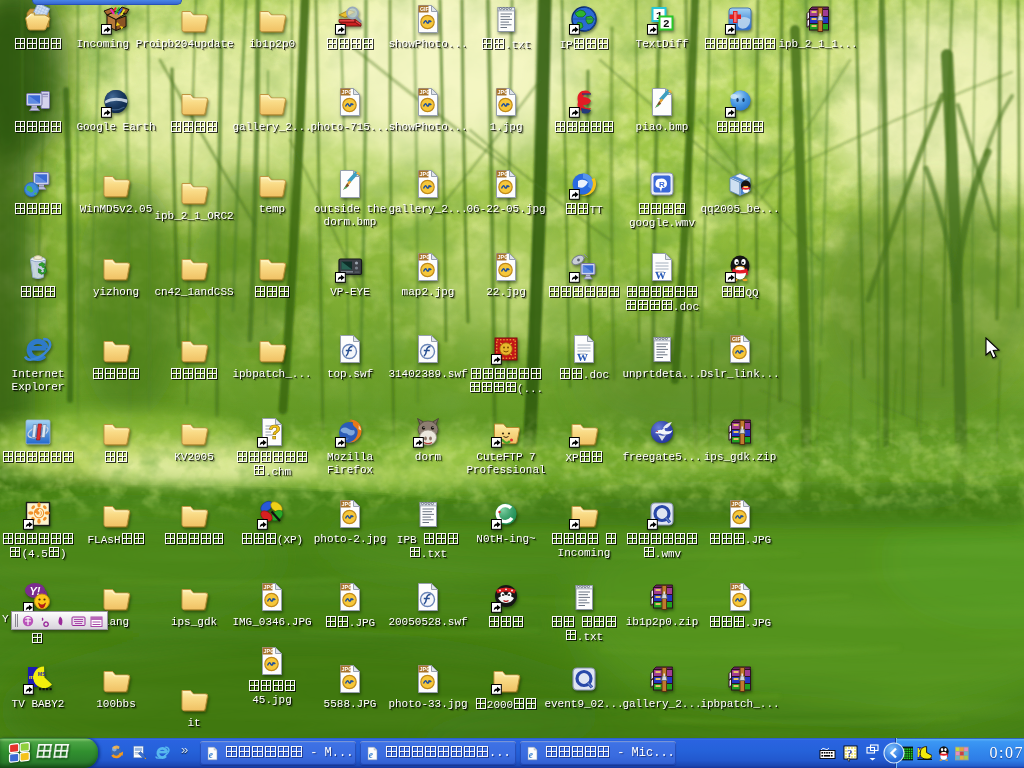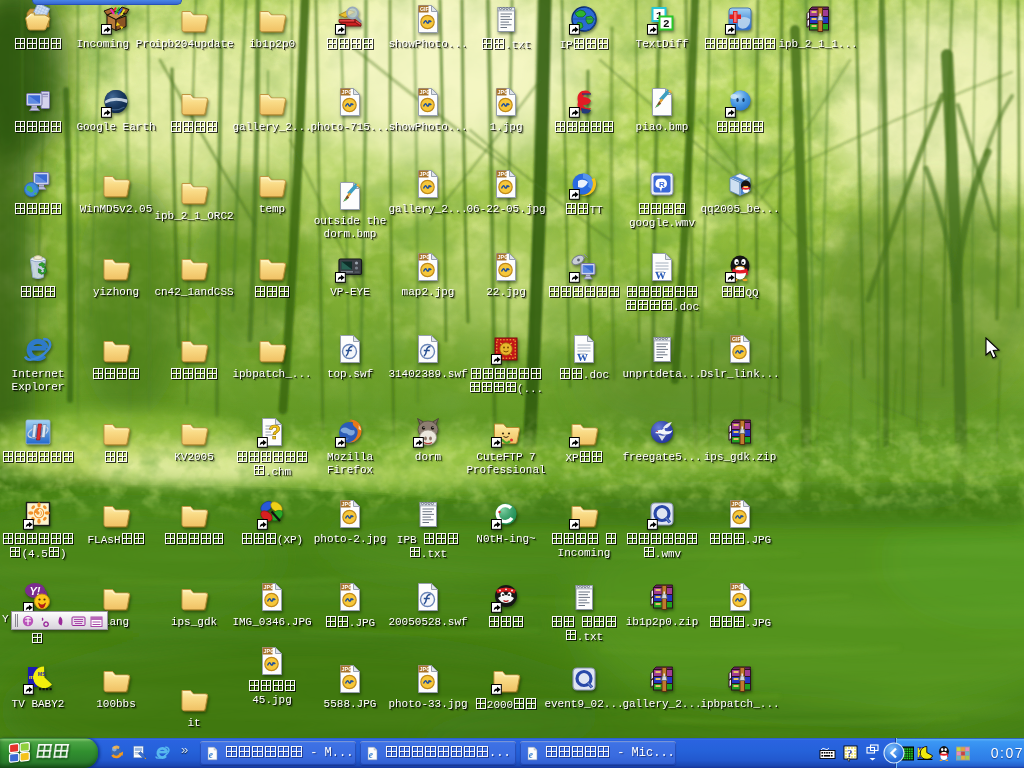--- a/index.html
+++ b/index.html
@@ -34,21 +34,21 @@
 .cj.tb{width:11px;height:11px;margin:0 1px;filter:drop-shadow(1px 1px 0 rgba(0,0,60,.45))}
 #kbd{position:absolute;left:819px;top:8px}
 #help{position:absolute;left:843px;top:7px}
 #winst{position:absolute;left:866px;top:6px}
 #tray{position:absolute;left:895px;top:0;width:129px;height:30px;
  background:linear-gradient(#1941a5 0%,#55acf8 5%,#3b97f4 12%,#338aee 40%,#2e7ce6 75%,#2560cc 93%,#1a3fa5 100%);
  border-left:1px solid #1a3a90;box-shadow:inset 1px 0 0 #7ec0fa;display:flex;align-items:center}
 #trchev{position:absolute;left:-13px;top:4px}
 .ti{margin-left:3.5px}
 .ti:first-of-type{margin-left:13px}
-#clock{color:#fff;font-size:14px;margin-left:21px;letter-spacing:1.5px;text-shadow:0 1px 1px rgba(0,0,60,.5);font-family:Liberation Sans, sans-serif}
+#clock{color:#fff;font-size:16px;margin-left:21px;letter-spacing:1.5px;text-shadow:0 1px 1px rgba(0,0,60,.5);font-family:Liberation Serif, serif}
 </style></head>
 <body>
 
 <svg id="wall" width="1024" height="768" viewBox="0 0 1024 768" preserveAspectRatio="none">
 <defs>
  <linearGradient id="sky" x1="0" y1="0" x2="0" y2="1">
   <stop offset="0" stop-color="#a3c94a"></stop>
   <stop offset=".1" stop-color="#b0d456"></stop>
   <stop offset=".28" stop-color="#93bd3c"></stop>
   <stop offset=".42" stop-color="#79a830"></stop>
@@ -907,21 +907,21 @@
       <use href="#folder"></use>
     </svg>
     <div class="lb">ipb_2_1_ORC2</div>
   </div>
 <div class="cell" style="left:227px;top:168px">
     <svg class="ic" width="32" height="32">
       <use href="#folder"></use>
     </svg>
     <div class="lb">temp</div>
   </div>
-<div class="cell" style="left:305px;top:180px">
+<div class="cell" style="left:305px;top:168px">
     <svg class="ic" width="32" height="32">
       <use href="#bmp"></use>
     </svg>
     <div class="lb">outside the<br>dorm.bmp</div>
   </div>
 <div class="cell" style="left:383px;top:168px">
     <svg class="ic" width="32" height="32">
       <use href="#jpg"></use>
     </svg>
     <div class="lb">gallery_2...</div>

